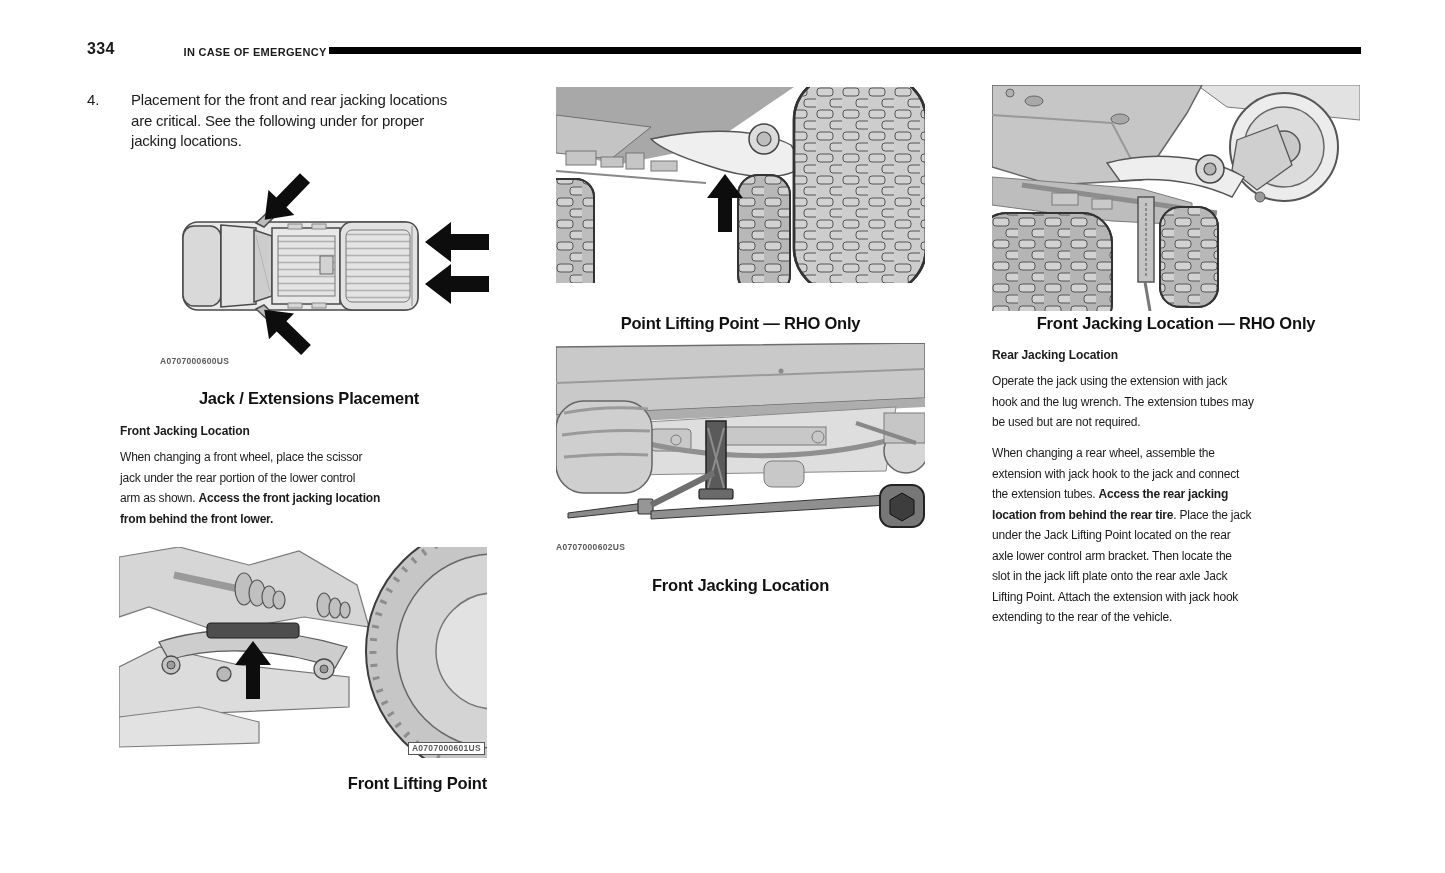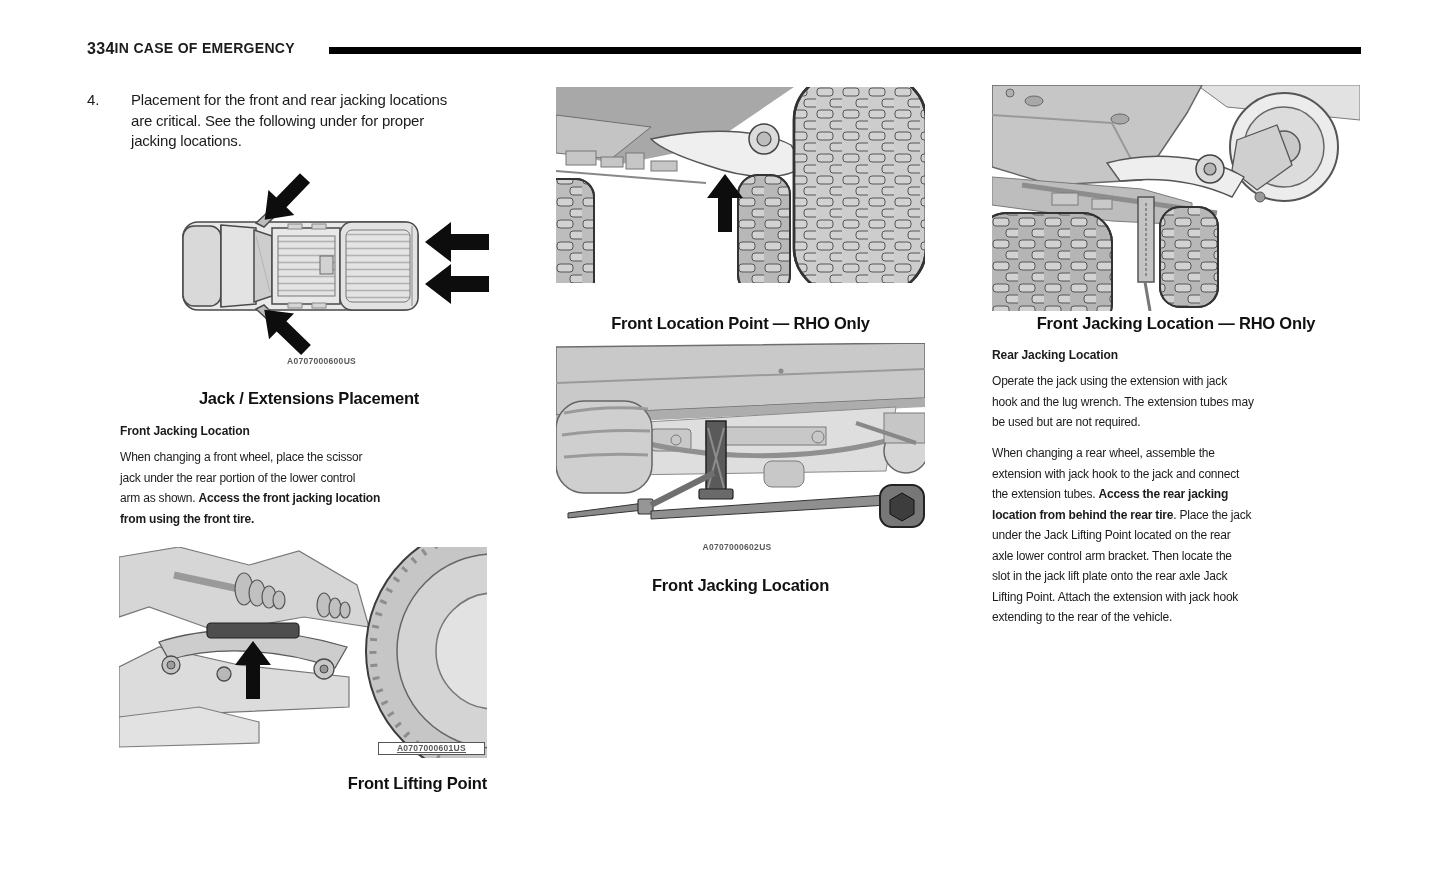--- a/index.html
+++ b/index.html
@@ -1,37 +1,37 @@
 <!DOCTYPE html>
 <html><head>
 <meta charset="utf-8">
 <style>
   * { margin:0; padding:0; box-sizing:border-box; }
   html,body { background:#ffffff; }
   .page {
     position:relative; width:1445px; height:873px; background:#fff;
     font-family:"Liberation Sans","DejaVu Sans",sans-serif; color:#1b1b1b; overflow:hidden;
   }
-  .pagehead { position:absolute; left:87px; top:40px; display:flex; align-items:flex-start; }
+  .pagehead { position:absolute; left:87px; top:40px; display:flex; align-items:flex-end; gap:21px; }
   .pagenum  { font-size:16px; font-weight:bold; letter-spacing:.3px; }
-  .secttitle{ font-size:14px; font-weight:bold; letter-spacing:.3px; }
+  .secttitle{ font-size:11px; font-weight:bold; letter-spacing:.3px;margin-left:48px; }
   .rule { position:absolute; left:329px; top:47px; width:1032px; height:7px; background:#000; }
 
   .step { position:absolute; left:87px; top:90px; width:400px; font-size:15px; line-height:20.5px; letter-spacing:-0.2px; }
   .stepnum { position:absolute; left:0; top:0; }
   .steptext { margin-left:44px; }
 
   .body-p { position:absolute; font-size:12px; line-height:20.5px; letter-spacing:-0.2px; }
   .subhead { position:absolute; font-size:12px; font-weight:bold; letter-spacing:-0.1px; }
   .b { font-weight:bold; }
 
   figure { position:absolute; }
   .figcap { position:absolute; text-align:center; font-size:16.5px; font-weight:bold; letter-spacing:-0.2px; color:#111; }
-  .figcode { position:absolute; font-size:8.5px; font-weight:bold; color:#5a5a5a; letter-spacing:.3px; text-align:center; }
-  .code-onimg { position:absolute; right:2px; bottom:3px; background:#fff; border:1px solid #555; padding:0 18px; line-height:11px; text-align:right;text-decoration:underline; }
+  .figcode { position:absolute; font-size:8.5px; font-weight:bold; color:#5a5a5a; letter-spacing:.3px; text-align:left; }
+  .code-onimg { position:absolute; right:2px; bottom:3px; background:#fff; border:1px solid #555; padding:0 3px; line-height:11px; text-align:right; }
 
   .fig1 { left:160px; top:170px; width:330px; height:206px; }
   .code1 { left:160px; top:356px; width:323px; }
   .cap1 { left:125px; top:389px; width:368px; }
   .head1 { left:120px; top:424px; }
   .para1 { left:120px; top:447px; width:380px; }
   .fig2 { left:119px; top:547px; width:368px; height:211px; }
   .cap2 { left:119px; top:774px; width:368px;text-align:right; }
 
   .fig3 { left:556px; top:87px; width:369px; height:196px; }
@@ -95,21 +95,21 @@
         <path d="M0,-7 L34,-7 L34,-18 L58,0 L34,18 L34,7 L0,7 Z" transform="translate(146,180) rotate(-136)"></path>
         <path d="M0,-8 L38,-8 L38,-20 L64,0 L38,20 L38,8 L0,8 Z" transform="translate(329,72) rotate(180)"></path>
         <path d="M0,-8 L38,-8 L38,-20 L64,0 L38,20 L38,8 L0,8 Z" transform="translate(329,114) rotate(180)"></path>
       </g>
     </svg>
   </figure>
   <div class="figcode code1">A0707000600US</div>
   <div class="figcap cap1">Jack / Extensions Placement</div>
 
   <h3 class="subhead head1">Front Jacking Location</h3>
-  <p class="body-p para1"><span>When changing a front wheel, place the scissor</span><br><span>jack under the rear portion of the lower control</span><br><span>arm as shown. </span><span class="b">Access the front jacking location</span><br><span class="b">from using the front tire.</span></p>
+  <p class="body-p para1"><span>When changing a front wheel, place the scissor</span><br><span>jack under the rear portion of the lower control</span><br><span>arm as shown. </span><span class="b">Access the front jacking location</span><br><span class="b">from behind the front lower.</span></p>
 
   <figure class="fig2">
     <svg width="368" height="211" viewBox="0 0 368 211">
       <g>
         <polygon points="0,10 60,0 130,18 180,4 238,38 250,80 185,70 100,85 30,60 0,70" fill="#d6d6d6" stroke="#7a7a7a" stroke-width="1.2"></polygon>
         <line x1="55" y1="28" x2="120" y2="42" stroke="#9a9a9a" stroke-width="7"></line>
         <g fill="#c0c0c0" stroke="#555" stroke-width="1.2">
           <ellipse cx="125" cy="42" rx="9" ry="16"></ellipse>
           <ellipse cx="138" cy="46" rx="8" ry="13"></ellipse>
           <ellipse cx="150" cy="50" rx="7" ry="11"></ellipse>
@@ -162,21 +162,21 @@
         <rect x="-20" y="92" width="58" height="120" rx="18" fill="#bdbdbd"></rect>
         <rect x="-20" y="92" width="58" height="120" rx="18" fill="url(#knobA)"></rect>
         <rect x="182" y="88" width="52" height="120" rx="20" fill="#b8b8b8"></rect>
         <rect x="182" y="88" width="52" height="120" rx="20" fill="url(#knobA)"></rect>
         <rect x="238" y="-12" width="132" height="218" rx="45" fill="#cdcdcd" stroke-width="2.5"></rect>
         <rect x="238" y="-12" width="132" height="218" rx="45" fill="url(#knobA)" stroke-width="2.5"></rect>
       </g>
       <path d="M0,-7 L34,-7 L34,-18 L58,0 L34,18 L34,7 L0,7 Z" transform="translate(169,145) rotate(-90)" fill="#0d0d0d"></path>
     </svg>
   </figure>
-  <div class="figcap cap3">Front Location Point — RHO Only</div>
+  <div class="figcap cap3">Point Lifting Point — RHO Only</div>
 
   <figure class="fig4">
     <svg width="369" height="193" viewBox="0 0 369 193">
       <polygon points="0,4 369,0 369,55 0,72" fill="#c9c9c9" stroke="#6e6e6e" stroke-width="1.5"></polygon>
       <line x1="0" y1="40" x2="369" y2="26" stroke="#9a9a9a" stroke-width="2"></line>
       <polygon points="0,72 369,55 369,64 0,82" fill="#adadad"></polygon>
       <circle cx="225" cy="28" r="2.5" fill="#8a8a8a"></circle>
       <polygon points="40,82 340,64 330,128 70,132" fill="#dedede" stroke="#8a8a8a" stroke-width="1"></polygon>
       <g fill="#c8c8c8" stroke="#7a7a7a" stroke-width="1">
         <rect x="95" y="86" width="40" height="22" rx="4"></rect>

